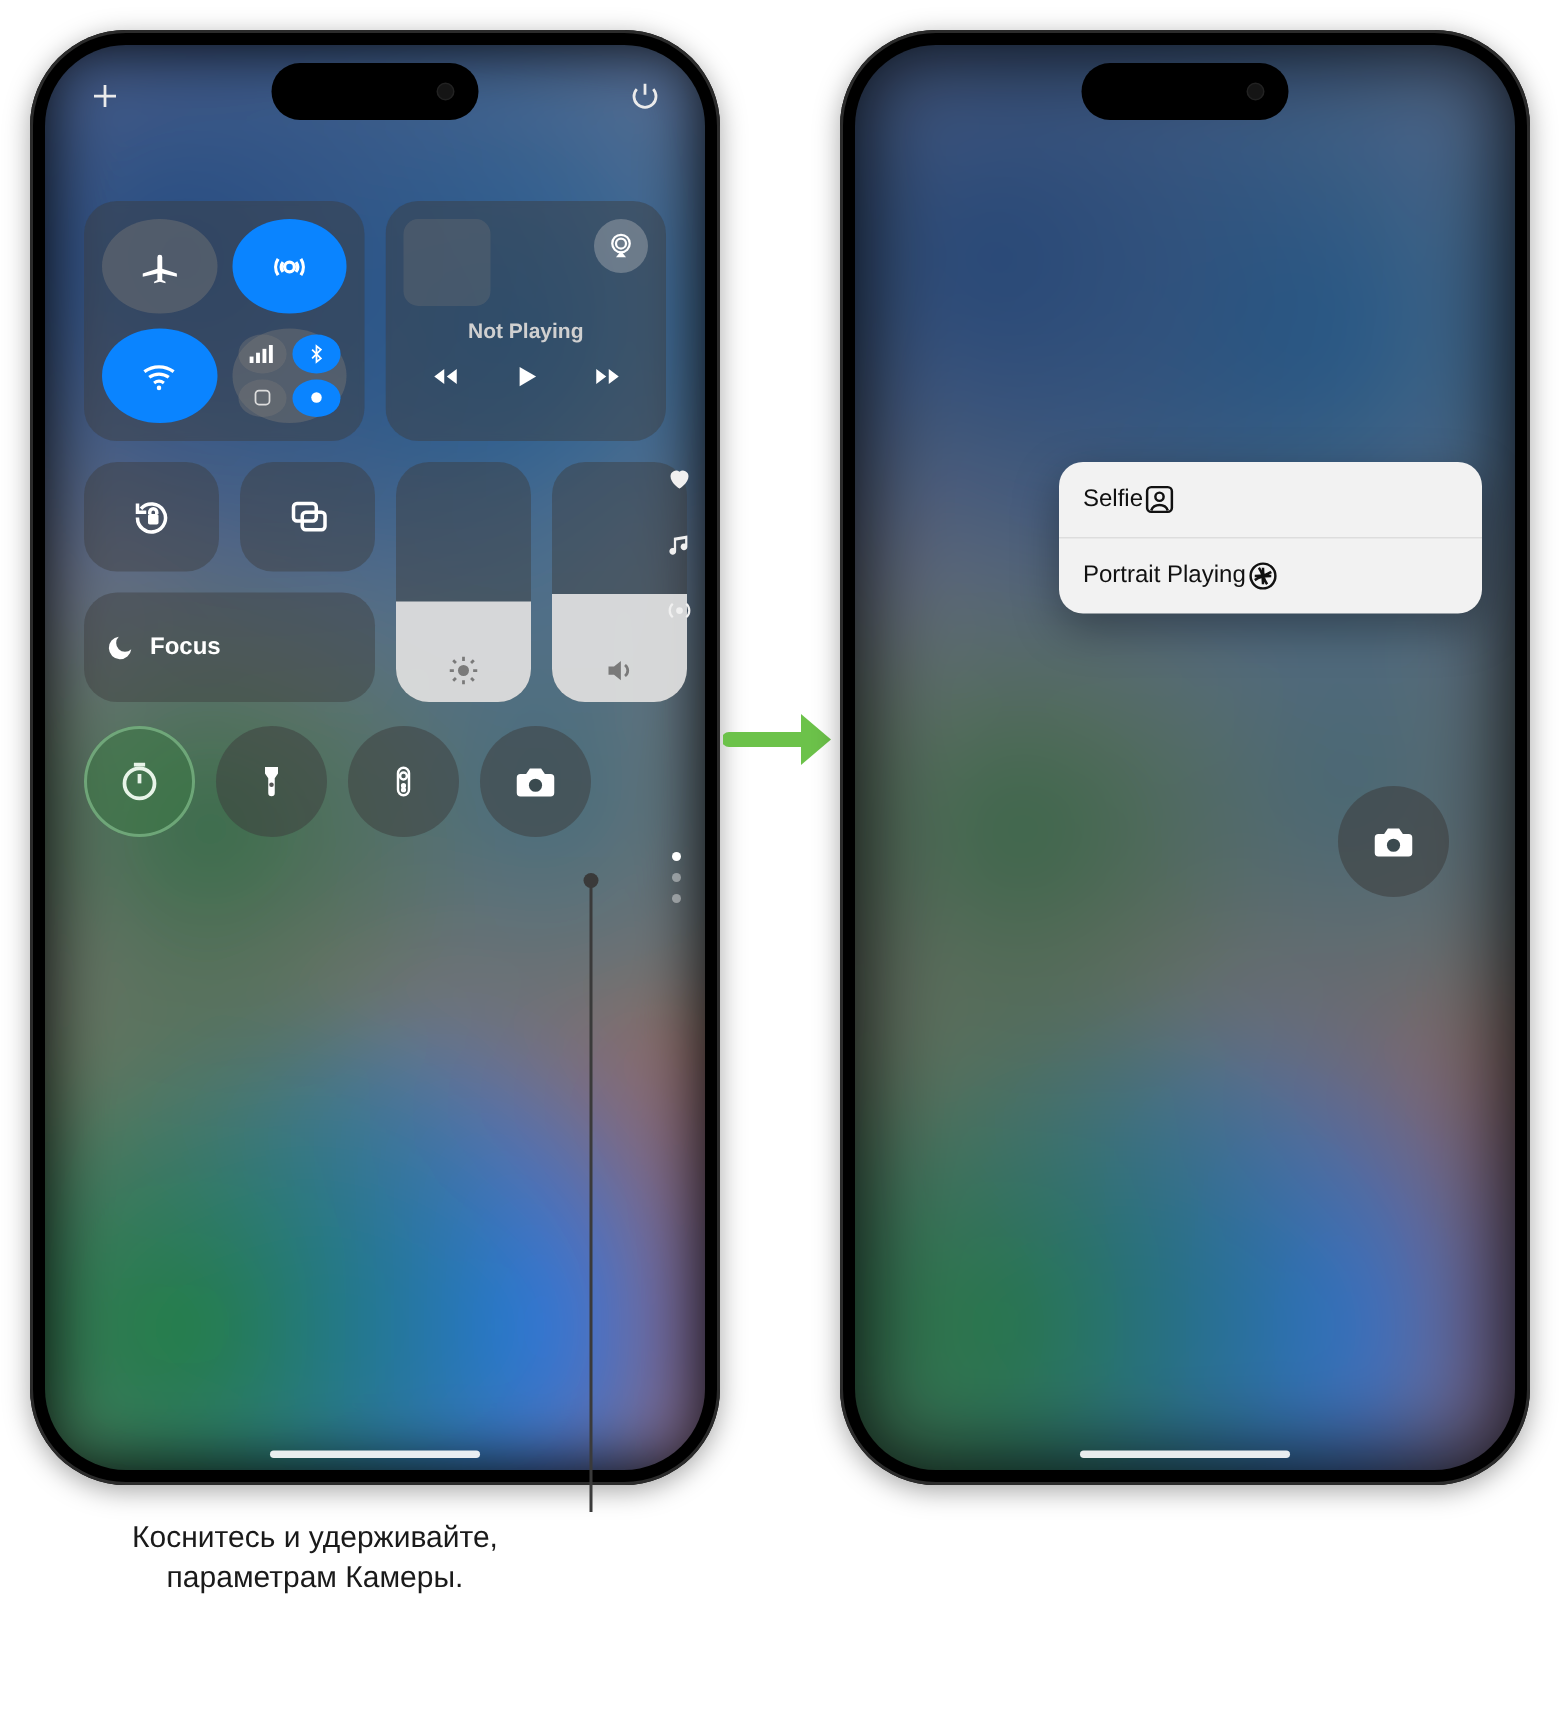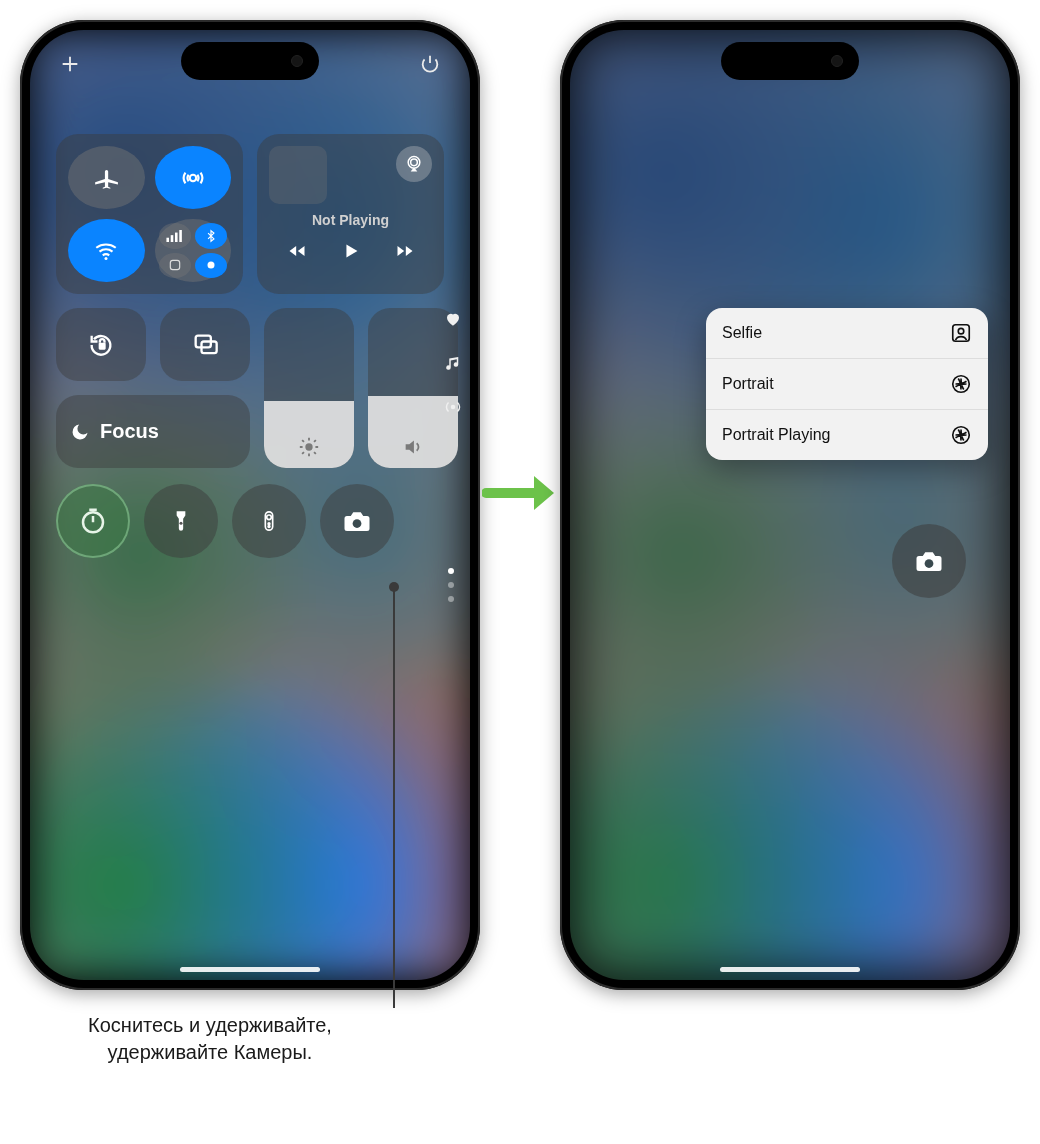--- a/index.html
+++ b/index.html
@@ -47,41 +47,41 @@
   .media-top{display:flex;gap:10px;height:58px}
   .cover{width:58px;height:58px;border-radius:10px;background:rgba(120,120,120,.3)}
   .airbtn{margin-left:auto;width:36px;height:36px;border-radius:50%;background:rgba(200,200,200,.35)}
   .np{color:#d0d0d0;font-size:14px;font-weight:600;align-self:center}
   .transport{display:flex;justify-content:space-around;align-items:center;margin-top:4px;color:#fff}
 
   .row2{margin-top:14px;display:flex;gap:14px;height:160px}
   .leftcol{width:194px;display:flex;flex-direction:column;gap:14px}
   .two{display:flex;gap:14px;height:73px}
   .sq{width:90px;height:73px;border-radius:22px;background:rgba(60,60,60,.45)}
-  .focus{flex:1;border-radius:22px;background:rgba(60,60,60,.45);display:flex;align-items:center;gap:10px;padding:0 14px;height:73px;color:#fff;font-size:20px;font-weight:600}
+  .focus{flex:1;border-radius:22px;background:rgba(60,60,60,.45);display:flex;align-items:center;gap:10px;padding:0 14px;height:73px;color:#fff;font-size:16px;font-weight:600}
 
   .sliders{display:flex;gap:14px}
   .slider{width:90px;height:160px;border-radius:22px;background:rgba(60,60,60,.45);position:relative;overflow:hidden}
   .slider .fill{position:absolute;left:0;right:0;bottom:0;background:rgba(230,230,230,.9)}
   .slider .sicon{position:absolute;bottom:10px;left:50%;transform:translateX(-50%);color:#6f6f6f}
 
   .sidei{position:absolute;right:8px;display:flex;flex-direction:column;gap:26px;color:#e6e6e6;font-size:16px}
   .sidei.top{top:280px}
 
   .row3{margin-top:16px;display:flex;gap:14px}
   .circ{width:74px;height:74px;border-radius:50%;background:rgba(60,60,60,.5);color:#fff}
   .circ.green{background:rgba(60,120,70,.55);box-shadow:0 0 0 2px rgba(140,200,150,.6) inset}
 
   .pagedots{position:absolute;right:16px;top:538px;display:flex;flex-direction:column;gap:8px}
   .pagedots .pd{width:6px;height:6px;border-radius:50%;background:rgba(255,255,255,.4)}
   .pagedots .pd.on{background:#fff}
 
   
   .ctx{position:absolute;right:22px;top:278px;width:282px;background:#f2f2f2;border-radius:16px;overflow:hidden;box-shadow:0 10px 30px rgba(0,0,0,.35)}
-  .ctx .item{display:flex;align-items:center;justify-content:space-between;padding:14px 16px;font-size:16px;color:#111}
+  .ctx .item{display:flex;align-items:center;padding:14px 16px;font-size:16px;color:#111}
   .ctx .item+.item{border-top:1px solid #ddd}
 
   .cam2{position:absolute;right:44px;top:494px;width:74px;height:74px;border-radius:50%;background:rgba(60,60,60,.55)}
 
   
   .arrow{position:absolute;left:482px;top:470px;width:76px;height:46px}
   .arrow svg{width:100%;height:100%}
 
   
   .lead{position:absolute;left:393px;top:588px;width:2px;height:420px;background:#3a3a3a}
@@ -325,29 +325,20 @@
           <span>Selfie</span>
           <span class="ico">
               <svg viewBox="0 0 24 24" width="22" height="22" fill="none" stroke="#111" stroke-width="1.8">
                 <rect x="3" y="3" width="18" height="18" rx="3"></rect>
                 <circle cx="12" cy="10" r="3"></circle>
                 <path d="M6 20c1-3 4-4 6-4s5 1 6 4"></path>
               </svg>
             </span>
         </div>
         <div class="item">
-          <span>Portrait</span>
-          <span class="ico">
-              <svg viewBox="0 0 24 24" width="22" height="22" fill="none" stroke="#111" stroke-width="1.8">
-                <circle cx="12" cy="12" r="9"></circle>
-                <path d="M9 6c2 3 3 5 3 12M15 18c-2-3-3-5-3-12M6 15c3-2 5-3 12-3M18 9c-3 2-5 3-12 3"></path>
-              </svg>
-            </span>
-        </div>
-        <div class="item">
           <span>Portrait Playing</span>
           <span class="ico">
               <svg viewBox="0 0 24 24" width="22" height="22" fill="none" stroke="#111" stroke-width="1.8">
                 <circle cx="12" cy="12" r="9"></circle>
                 <path d="M9 6c2 3 3 5 3 12M15 18c-2-3-3-5-3-12M6 15c3-2 5-3 12-3M18 9c-3 2-5 3-12 3"></path>
               </svg>
             </span>
         </div>
       </div>
 
@@ -358,16 +349,16 @@
           </svg>
       </div>
 
       <div class="home-ind"></div>
     </div>
   </div>
 
   <div class="lead"></div>
   <div class="caption">
     <div>Коснитесь и удерживайте,</div>
-    <div>удерживайте Камеры.</div>
+    <div>параметрам Камеры.</div>
   </div>
 
 </div>
 
 </body></html>

